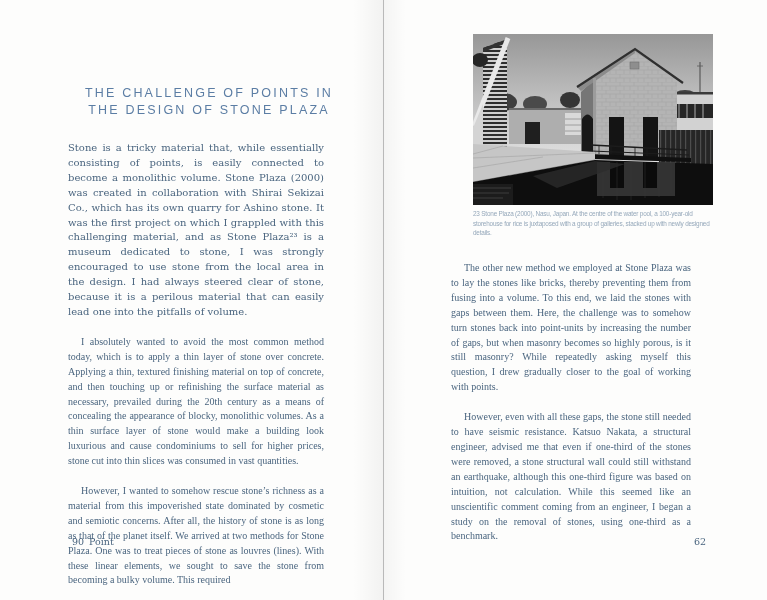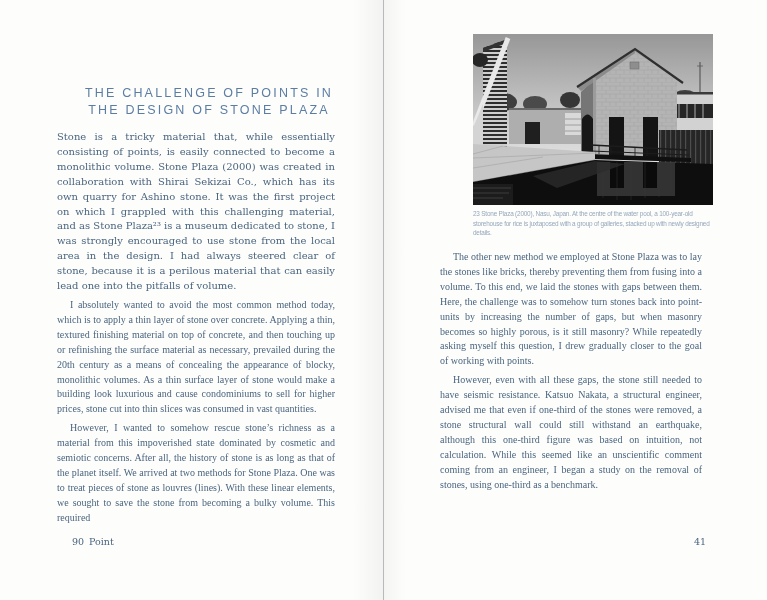--- a/index.html
+++ b/index.html
@@ -16,21 +16,21 @@
 
   .chapter-heading {
     position:absolute; left:58px; top:84px; width:300px;
     margin:1px; text-align:center; white-space:pre-line;
     font-family:"Liberation Sans", sans-serif; font-weight:400;
     font-size:12.5px; line-height:17px; letter-spacing:2.2px;
     color:#5b7da4;
   }
   .body-text { position:absolute; color:#4a657f; font-size:10px; line-height:14.9px;
     text-align:justify; text-justify:inter-word; }
-  .body-text p { margin:4px; padding:0; white-space:normal; }
+  .body-text p { margin:15px; padding:0; white-space:normal; }
   .body-text p.indent { text-indent:13px;font-family:Liberation Serif, serif; }
   .body-left  { left:53px;  top:126px; width:286px; }
   .body-right { left:436px; top:246px; width:270px; }
 
   .footer-left { position:absolute; left:72px; top:536px; font-size:9.5px; color:#4a657f; }
   .footer-left .section { margin-left:5px; }
   .footer-right { position:absolute; left:436px; top:536px; width:270px; text-align:right;
     font-size:9.5px; color:#4a657f; }
 
   figure.plate { position:absolute; left:473px; top:34px; margin:0; padding:0; width:240px; }
@@ -155,17 +155,17 @@
     </figure>
 
     <figcaption class="plate-caption">23 Stone Plaza (2000), Nasu, Japan. At the centre of the water pool, a 100-year-old storehouse for rice is juxtaposed with a group of galleries, stacked up with newly designed details.</figcaption>
 
     <div class="body-text body-right">
       <p class="indent">The other new method we employed at Stone Plaza was to lay the stones like bricks, thereby preventing them from fusing into a volume. To this end, we laid the stones with gaps between them. Here, the challenge was to somehow turn stones back into point-units by increasing the number of gaps, but when masonry becomes so highly porous, is it still masonry? While repeatedly asking myself this question, I drew gradually closer to the goal of working with points.</p>
       <p class="indent">However, even with all these gaps, the stone still needed to have seismic resistance. Katsuo Nakata, a structural engineer, advised me that even if one-third of the stones were removed, a stone structural wall could still withstand an earthquake, although this one-third figure was based on intuition, not calculation. While this seemed like an unscientific comment coming from an engineer, I began a study on the removal of stones, using one-third as a benchmark.</p>
     </div>
 
     <div class="footer-right">
-      <span>41</span>
+      <span>62</span>
     </div>
   </div>
 
 </div>
 
 </body></html>

